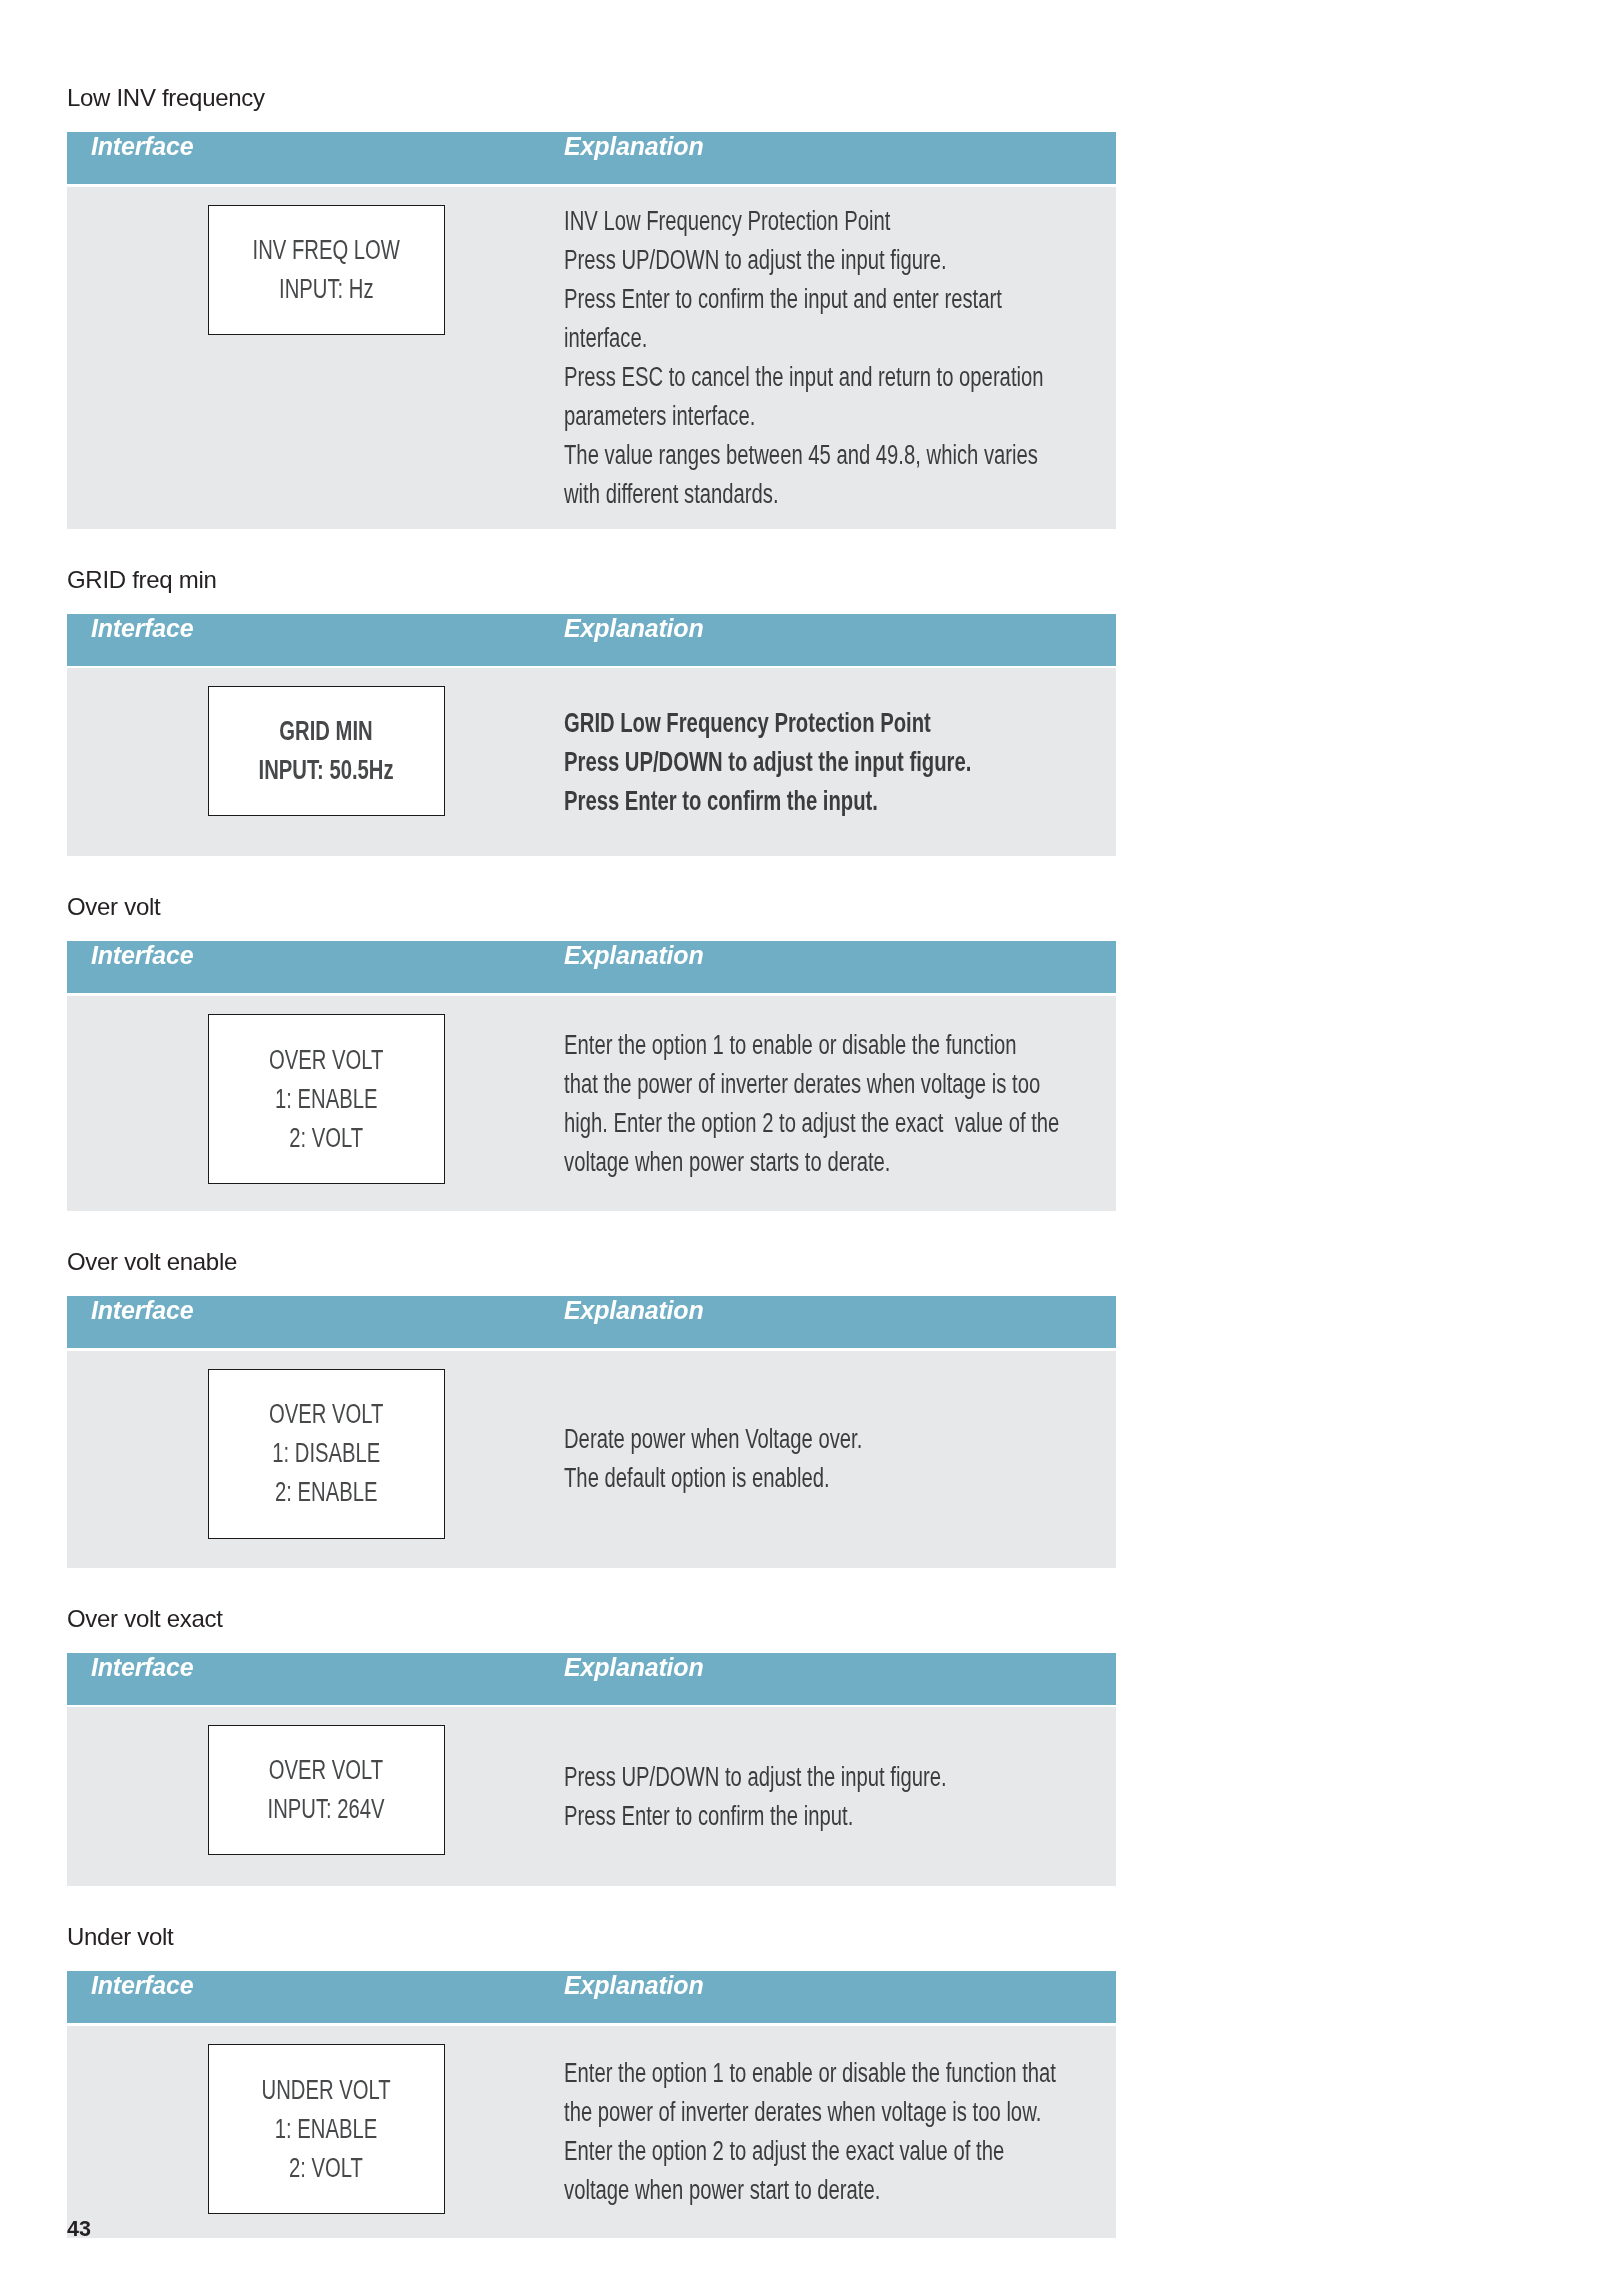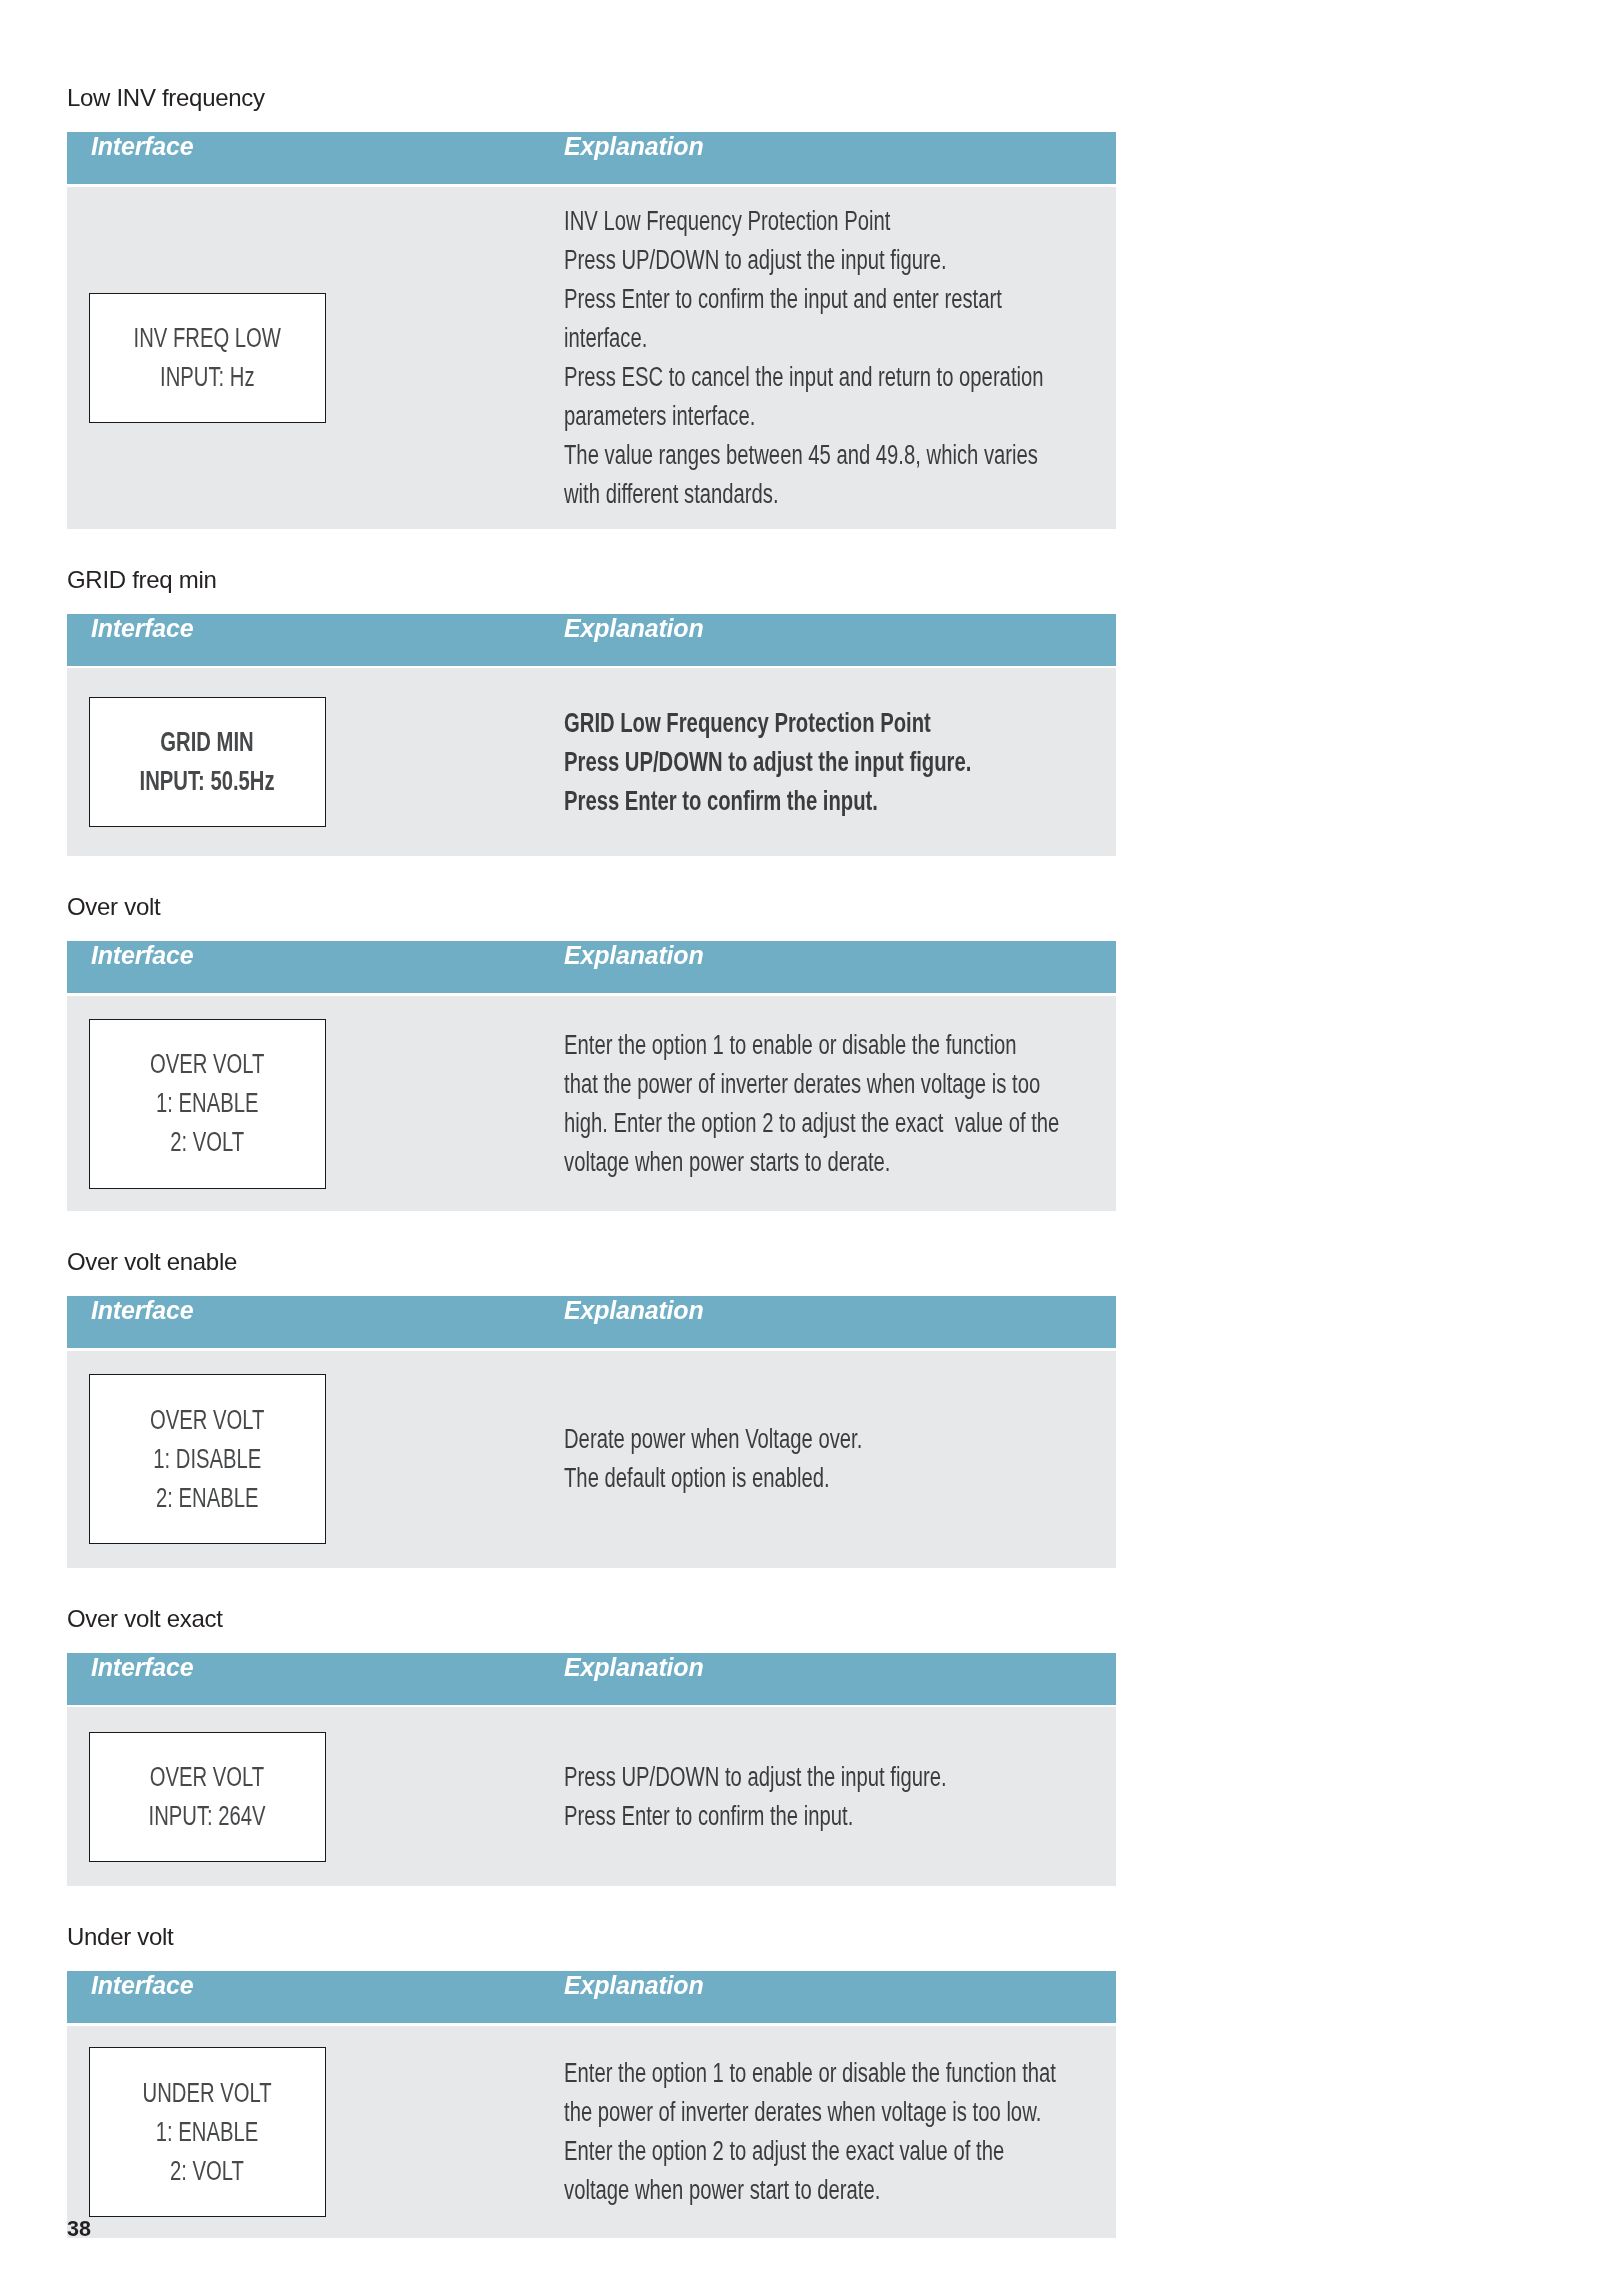--- a/index.html
+++ b/index.html
@@ -23,21 +23,21 @@
   .th-if { width:497px; flex:0 0 497px; padding-left:24px; }
   .th-ex { flex:1; }
   .tbl-body { display:flex; background:#E7E8E9; }
   .body-1 { min-height:342px; }
   .body-2 { min-height:188px;font-weight:bold; }
   .body-3 { min-height:215px; }
   .body-4 { min-height:217px; }
   .body-5 { min-height:179px; }
   .body-6 { min-height:212px; }
   .cell-if {
-    width:497px; flex:0 0 497px; display:flex; flex-direction:column;
+    width:497px; flex:0 0 497px; display:flex; flex-direction:row;
     justify-content:center; align-items:flex-start; gap:31px; padding:18px 0 18px 21.5px;
   }
   .lcd-box {
     width:237px; background:#ffffff; border:1.8px solid #1a1a1a;
     display:flex; align-items:center; justify-content:center;
   }
   .box-2 { height:130px; }
   .box-3 { height:170px; }
   .lcd-text {
     transform:scaleX(0.75); transform-origin:center;
@@ -222,16 +222,16 @@
               <div>Enter the option 1 to enable or disable the function that</div>
               <div>the power of inverter derates when voltage is too low.</div>
               <div>Enter the option 2 to adjust the exact value of the</div>
               <div>voltage when power start to derate.</div>
             </div>
         </div>
       </div>
     </div>
   </section>
 
-  <div class="page-number">38</div>
+  <div class="page-number">43</div>
 
 </div>
 
 
 </body></html>

